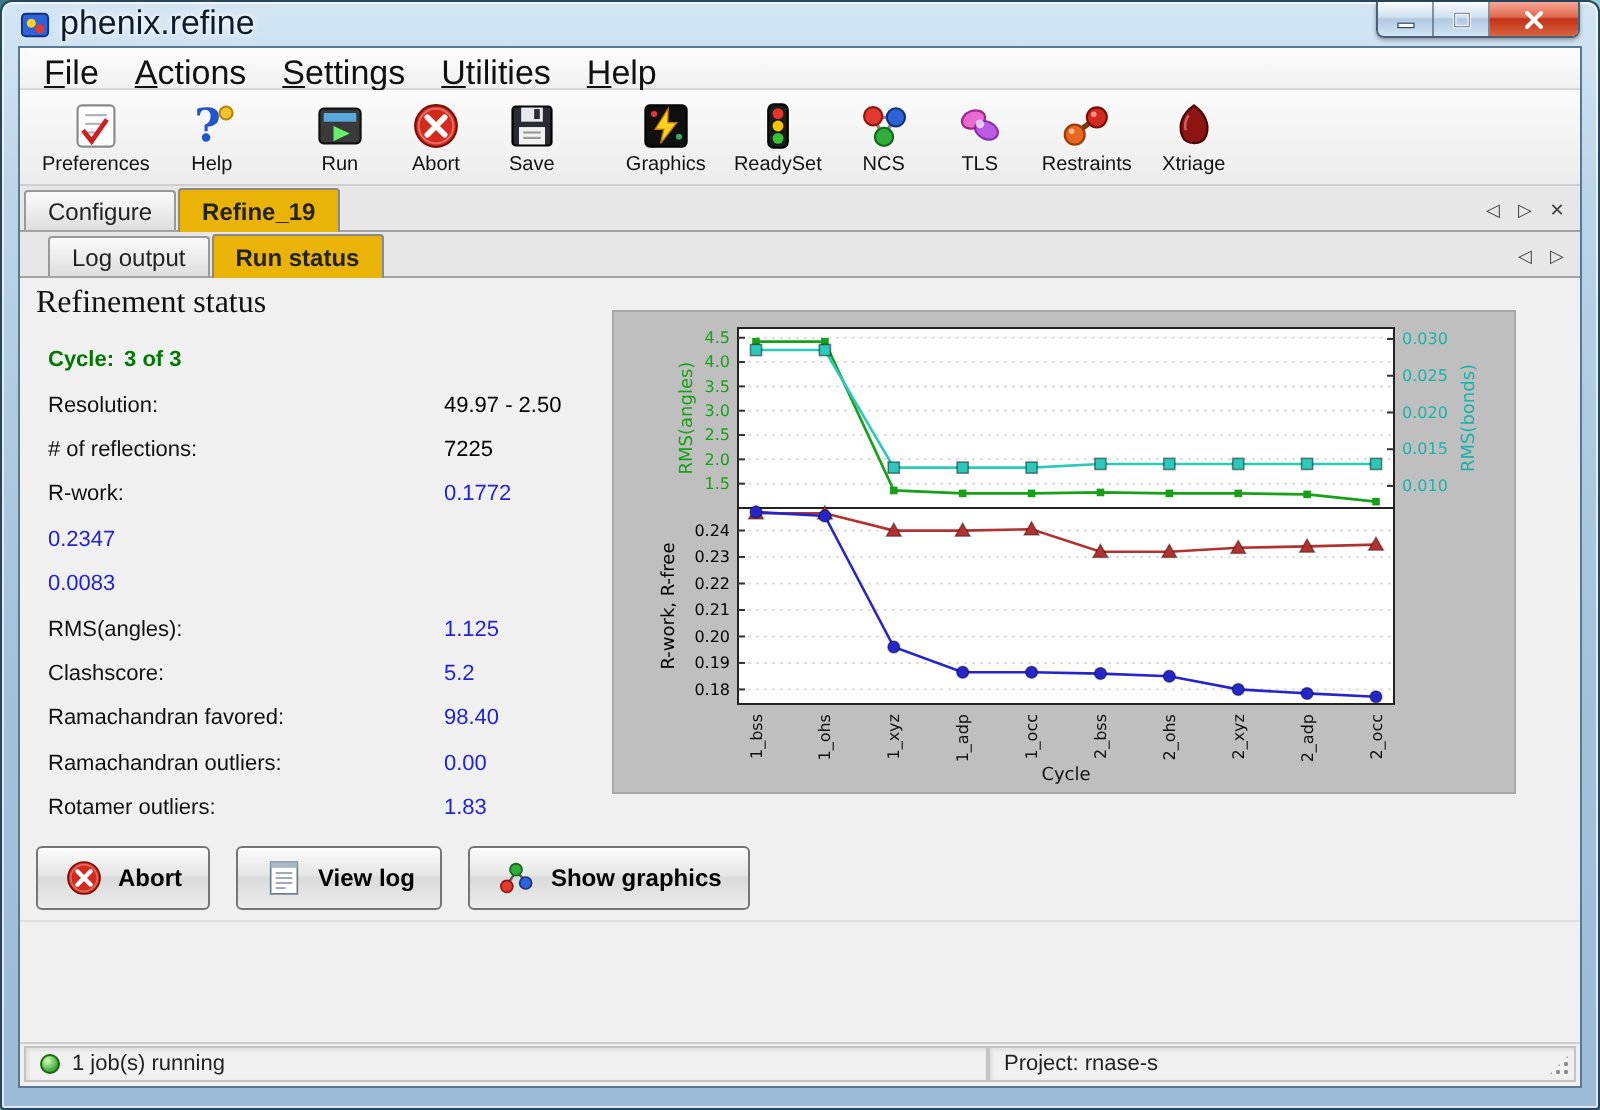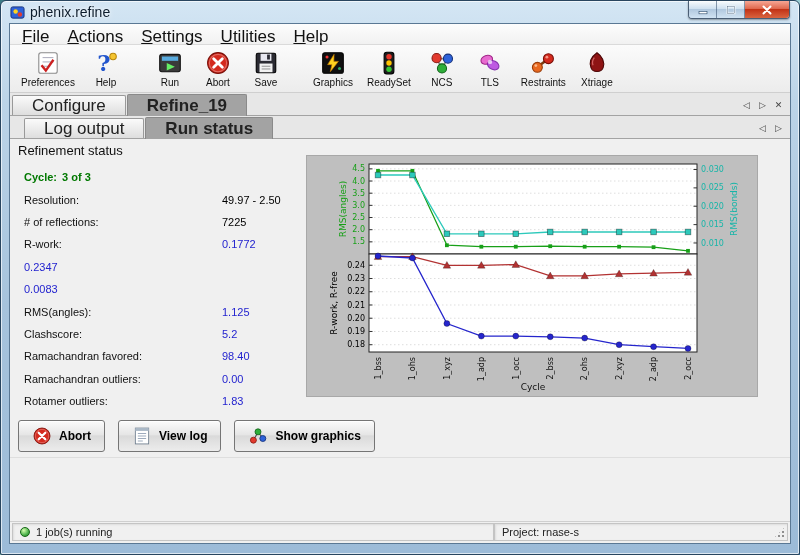--- a/index.html
+++ b/index.html
@@ -8,21 +8,21 @@
     radial-gradient(circle at 12% -5%, #2f7272 0%, rgba(47,114,114,0) 38%),
     radial-gradient(circle at 88% -5%, #a8d8ea 0%, rgba(168,216,234,0) 40%),
     linear-gradient(135deg,#5c93b5 0%,#79b695 55%,#3a6f95 100%);}
 
   
   .window{position:absolute;inset:0;border-radius:6px 6px 2px 2px;border:1px solid #28455f;
     background:linear-gradient(to bottom,#d4e6f4 0%,#bcd4e8 18%,#a6c3dc 55%,#9cbbd8 100%);
     box-shadow:inset 0 0 0 1px rgba(255,255,255,.65);}
   .titlebar{position:absolute;top:0;left:0;right:0;height:22px;display:flex;align-items:center;padding:0 9px;}
   .app-icon{width:15px;height:15px;margin-right:5px;display:inline-flex;}
-  .title-text{font-size:14px;color:#0c1c2c;text-shadow:0 0 6px rgba(255,255,255,.9),0 0 2px #fff;}
+  .title-text{font-size:17px;color:#0c1c2c;text-shadow:0 0 6px rgba(255,255,255,.9),0 0 2px #fff;}
   .win-buttons{position:absolute;top:0;right:9px;display:flex;height:18px;border:1px solid rgba(30,50,75,.75);border-top:none;
     border-radius:0 0 4px 4px;overflow:hidden;box-shadow:0 1px 2px rgba(0,0,0,.35);}
   .win-btn{width:28px;display:flex;align-items:center;justify-content:center;border-right:1px solid rgba(50,75,105,.55);
     background:linear-gradient(to bottom,rgba(255,255,255,.85),rgba(205,222,238,.6) 45%,rgba(160,185,212,.65) 50%,rgba(210,228,244,.75));}
   .win-btn.close{width:44px;border-right:none;
     background:linear-gradient(to bottom,#f6a694 0%,#e06a50 44%,#c23316 50%,#d9643f 100%);}
 
   
   .client{position:absolute;left:8px;right:8px;top:22px;bottom:10px;background:#f0f0f0;border:1px solid #5a7894;
     display:flex;flex-direction:column;overflow:hidden;}
@@ -34,28 +34,28 @@
 
   .toolbar{display:flex;align-items:center;height:48px;background:linear-gradient(#fbfbfb,#ececec);
     border-bottom:1px solid #cfcfcf;padding:0 4px;flex:0 0 48px;}
   .tool-item{display:flex;flex-direction:column;align-items:center;justify-content:center;min-width:48px;height:45px;padding:1px 7px;}
   .tool-item:nth-child(3),.tool-item:nth-child(6){margin-left:16px;}
   .tool-icon svg{width:26px;height:26px;display:block;}
   .tool-label{font-size:10px;color:#111;margin-top:1px;white-space:nowrap;}
 
   .tabstrip{display:flex;align-items:flex-end;height:23px;background:#e7e7e7;border-bottom:1px solid #a3a3a3;
     padding-left:2px;flex:0 0 23px;position:relative;}
-  .tab{font-size:17px;color:#222;height:20px;display:flex;align-items:center;padding:0 19px;margin-right:1px;
+  .tab{font-size:12px;color:#222;height:20px;display:flex;align-items:center;padding:0 11px;margin-right:1px;
     border:1px solid #999;border-bottom:none;border-radius:2px 2px 0 0;background:linear-gradient(#fafafa,#dedede);text-align:right;}
-  .tab.active{background:#a3a3a3;font-weight:bold;height:22px;margin-bottom:-1px;border-color:#8a8a8a;}
+  .tab.active{background:#eab308;font-weight:bold;height:22px;margin-bottom:-1px;border-color:#8a8a8a;}
   .tab-arrows{margin-left:auto;display:flex;align-items:center;gap:3px;padding:0 5px 3px 0;}
   .tab-arrow{font-size:9px;color:#444;width:13px;height:14px;display:flex;align-items:center;justify-content:center;}
 
   .content{position:relative;flex:0 0 272px;background:#f0f0f0;padding:4px 8px;}
-  .section-title{font-size:13px;color:#111;}
+  .section-title{font-size:16px;color:#111;font-family:Liberation Serif, serif;}
   .stats{margin-top:8px;padding-left:6px;}
   .cycle-line{display:flex;height:22.4px;align-items:center;font-size:11px;font-weight:bold;color:#007800;}
   .cycle-line .cycle-value{margin-left:5px;}
   .stat-row{display:flex;height:22.4px;align-items:center;font-size:11px;}
   .stat-label{width:198px;color:#111;}
 
   .chart-panel{position:absolute;left:296px;top:16px;width:452px;height:242px;background:#bfbfbf;border:1px solid #a8a8a8;}
   .chart-panel svg{display:block;}
   .chart-panel text{font-family:"DejaVu Sans",sans-serif;}
 

